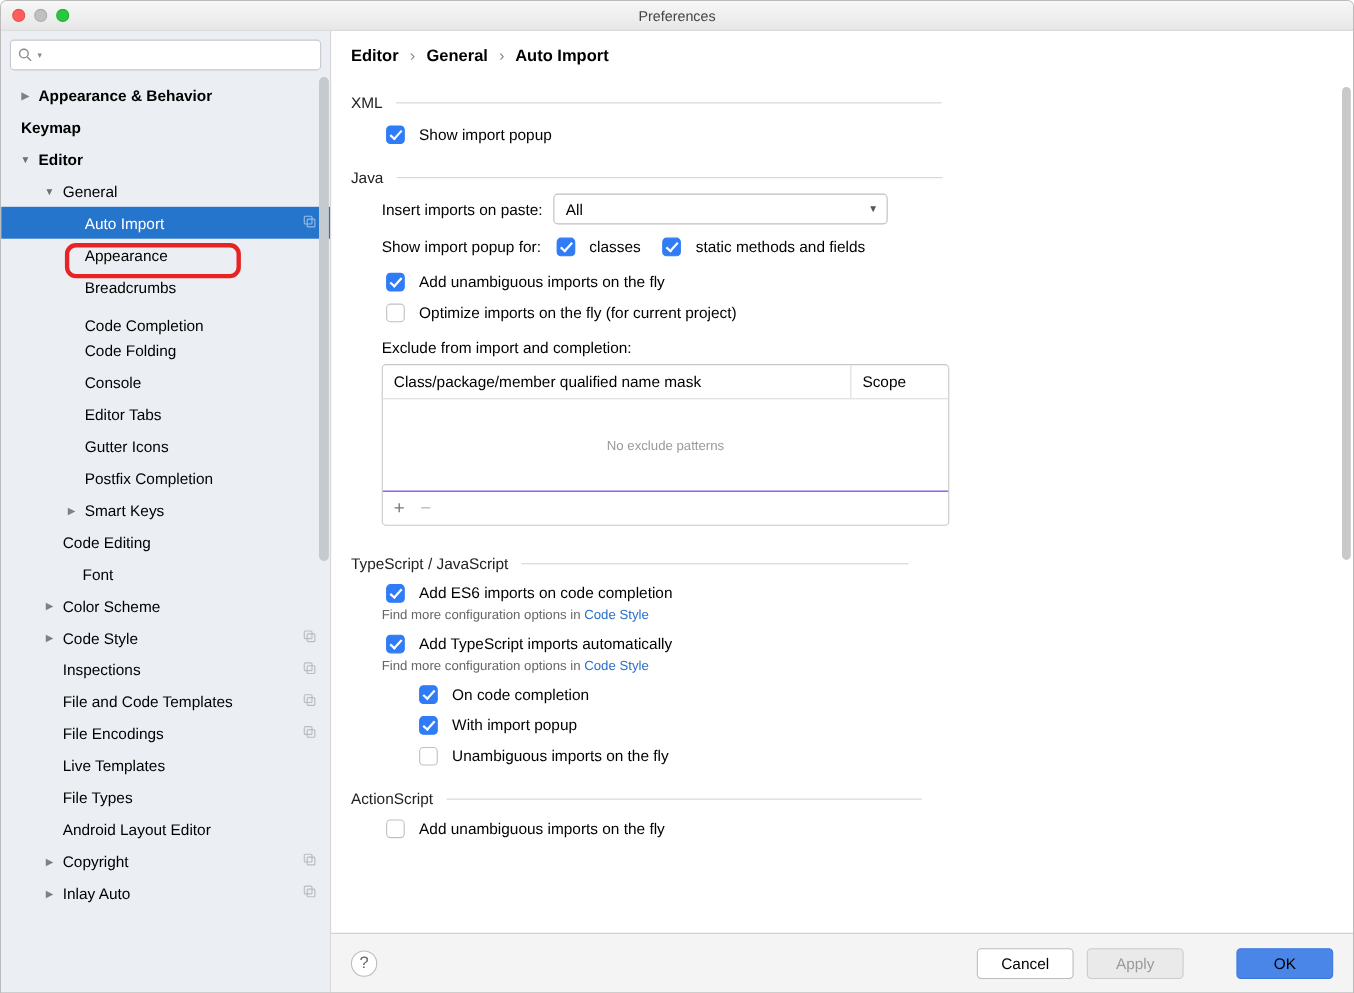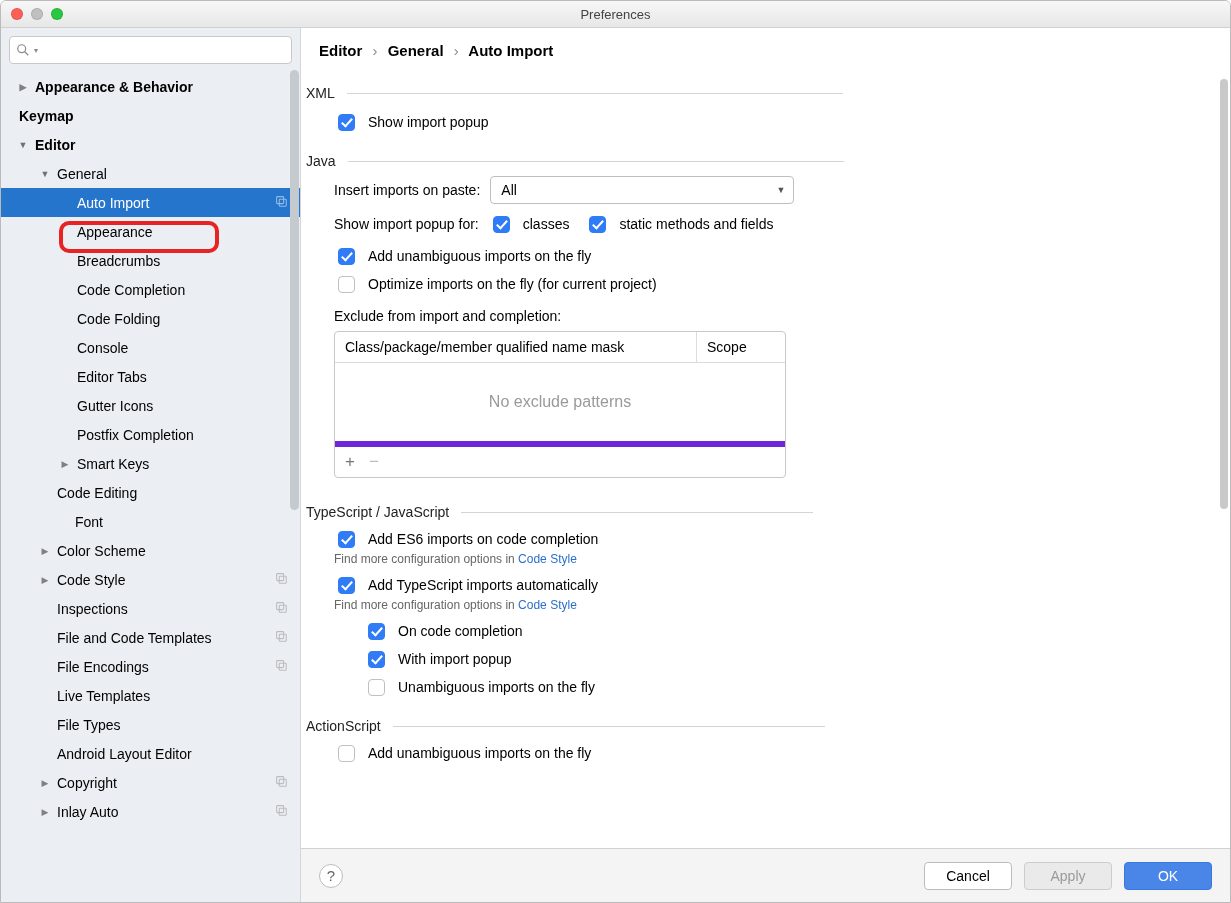--- a/index.html
+++ b/index.html
@@ -131,21 +131,21 @@
     font-weight: 600;
   }
   .breadcrumb .sep {
     color: #888;
     font-weight: 400;
     margin: 0 6px;
   }
   .scroll-area {
     flex: 1;
     overflow-y: auto;
-    padding: 0 18px 20px 5px;
+    padding: 0 18px 20px 18px;
     position: relative;
   }
   .section-hdr {
     display: flex;
     align-items: center;
     margin: 16px 0 6px 0;
     gap: 12px;
   }
   .section-hdr .lbl {
     font-size: 14px;
@@ -212,41 +212,41 @@
     color: #666;
     margin-left: 28px;
     margin-top: -2px;
     margin-bottom: 6px;
   }
   .hint a { color: #2a6fca; text-decoration: none; }
   .sub-indent { padding-left: 58px; }
   .exclude-table {
     border: 1px solid #c8c8c8;
     border-radius: 4px;
-    width: 452px;
+    width: 516px;
     background: #fff;
   }
   .exclude-table .thead {
     display: flex;
     border-bottom: 1px solid #dcdcdc;
     font-size: 14px;
   }
   .exclude-table .th {
     padding: 7px 10px;
   }
   .exclude-table .th1 { flex: 1; border-right: 1px solid #dcdcdc; }
   .exclude-table .th2 { width: 88px; }
   .exclude-table .tbody {
     height: 84px;
     display: flex;
     align-items: center;
     justify-content: center;
     color: #9a9a9a;
-    font-size: 16px;
-    border-bottom: 6px solid #6d28d9;
+    font-size: 12px;
+    border-bottom: 1px solid #6d28d9;
   }
   .exclude-table .tfoot {
     display: flex;
     align-items: center;
     gap: 14px;
     padding: 5px 10px;
     color: #777;
     font-size: 17px;
   }
   .footer {
@@ -264,21 +264,22 @@
     min-width: 88px;
     border-radius: 4px;
     border: 1px solid #bcbcbc;
     background: #fff;
     font-size: 14px;
     cursor: pointer;
   }
   .btn.primary {
     background: #4a86e8;
     border-color: #3b78de;
-    color: #ffffff;
+    color: #000000;
+    margin-left: 36px;
   }
   .btn.disabled {
     background: #eaeaea;
     color: #9a9a9a;
     border-color: #ccc;
   }
   .help-btn {
     width: 24px; height: 24px;
     border: 1px solid #bcbcbc;
     border-radius: 50%;
@@ -365,21 +366,21 @@
               </svg></span>
           </div>
           <div class="tree-row" style="padding-left: 58px;">
             <span class="arrow" style="visibility: hidden; font-size: 9px;"></span>
             <span style="margin-left: 4px;">Appearance</span>
           </div>
           <div class="tree-row" style="padding-left: 58px;">
             <span class="arrow" style="visibility: hidden; font-size: 9px;"></span>
             <span style="margin-left: 4px;">Breadcrumbs</span>
           </div>
-          <div class="tree-row" style="padding-left: 58px;">
+          <div class="tree-row" style="padding-left: 58px; align-items: flex-end;">
             <span class="arrow" style="visibility: hidden; font-size: 9px;"></span>
             <span style="margin-left: 4px;">Code Completion</span>
           </div>
           <div class="tree-row" style="padding-left: 58px;">
             <span class="arrow" style="visibility: hidden; font-size: 9px;"></span>
             <span style="margin-left: 4px;">Code Folding</span>
           </div>
           <div class="tree-row" style="padding-left: 58px;">
             <span class="arrow" style="visibility: hidden; font-size: 9px;"></span>
             <span style="margin-left: 4px;">Console</span>

